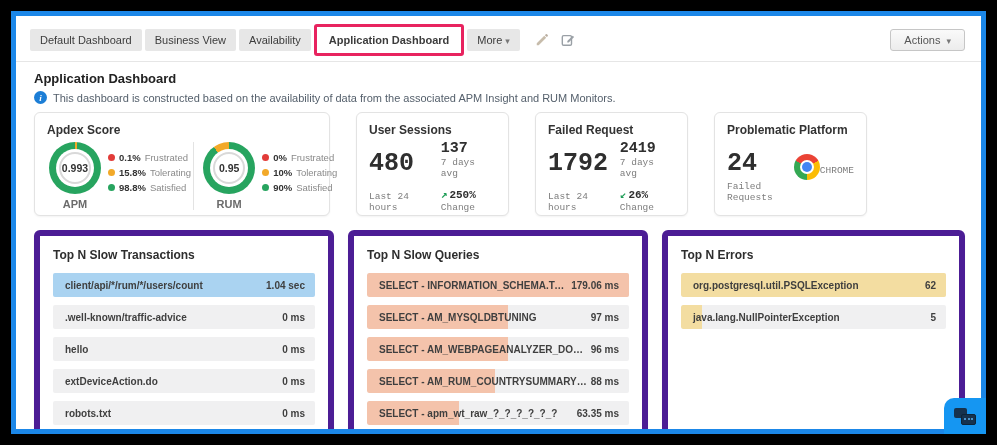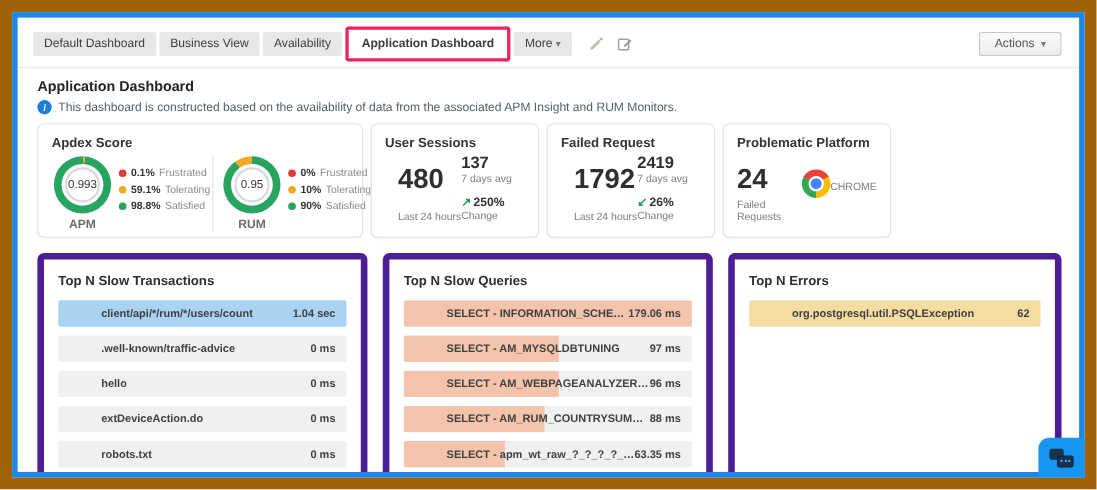--- a/index.html
+++ b/index.html
@@ -1,17 +1,17 @@
 <!DOCTYPE html>
 <html><head>
 <meta charset="utf-8">
 <style>
   * { margin:0; padding:0; box-sizing:border-box; }
   html,body { width:997px; height:445px; font-family:"Liberation Sans", sans-serif; }
-  .screen { position:relative; width:997px; height:445px; background:#a16207; overflow:hidden; }
+  .screen { position:relative; width:997px; height:445px; background:#000000; overflow:hidden; }
   .frame { position:absolute; left:11px; top:11px; right:11px; bottom:11px;
            border:5px solid #1b87e8; background:#fff; overflow:hidden; }
 
   
   .tabbar { display:flex; align-items:center; padding:8px 16px 5px 14px; border-bottom:1px solid #e6e6e6; }
   .tab { background:#e7e7e7; color:#3c3c3c; font-size:11px; padding:5px 10px; margin-right:3px;
          border-radius:2px; white-space:nowrap; cursor:pointer; }
   .tab-active-wrap { border:3px solid #e8235f; border-radius:3px; padding:2px 2px; margin-right:3px; background:#fff; }
   .tab.active { background:#fff; font-weight:bold; margin-right:0; }
   .caret { font-size:9px; color:#777; margin-left:3px; }
@@ -20,45 +20,45 @@
                  border-radius:3px; padding:4px 13px; font-size:11px; color:#555; cursor:pointer; white-space:nowrap; }
 
   
   .page-title { font-size:13px; font-weight:bold; color:#222; margin:9px 0 5px 18px; }
   .info-line { margin:0 0 4px 18px; font-size:11px; color:#55606c; display:flex; align-items:center; gap:6px; }
   .info-icon { width:13px; height:13px; min-width:13px; border-radius:50%; background:#1c7ed6; color:#fff;
                font-size:9px; font-weight:bold; font-style:italic; display:inline-flex; align-items:center;
                justify-content:center; font-family:"Liberation Serif", serif; }
 
   
-  .cards { display:flex; gap:7px; margin:8px 16px 0 18px; }
+  .cards { display:flex; gap:26px; margin:8px 16px 0 18px; }
   .card { border:1px solid #e3e3e3; border-radius:6px; background:#fff; box-shadow:0 1px 2px rgba(0,0,0,.05);
           padding:10px 12px; height:104px; }
   .card-title { font-size:12px; font-weight:bold; color:#333; }
   .card-apdex { width:296px; }
   .apdex-body { display:flex; margin-top:5px; }
   .gauge-group { flex:1; display:flex; gap:7px; padding:0 2px; }
   .gauge-group.second { border-left:1px solid #e3e3e3; padding-left:9px; }
   .gauge-col { display:flex; flex-direction:column; align-items:center; }
   .donut { width:52px; height:52px; border-radius:50%; position:relative; }
   .donut.apm { background:conic-gradient(#f2a929 0 5deg, #27a45f 5deg 360deg); }
   .donut.rum { background:conic-gradient(#27a45f 0 324deg, #f2a929 324deg 360deg); }
   .donut::before { content:''; position:absolute; inset:7px; background:#fff; border-radius:50%; }
   .donut-inner { position:absolute; inset:10px; border:2px solid #d9d9d9; border-radius:50%; background:#fff;
-                 display:flex; align-items:center; justify-content:center; font-size:10.5px; font-weight:normal; color:#333; }
+                 display:flex; align-items:center; justify-content:center; font-size:10.5px; font-weight:bold; color:#333; }
   .gauge-name { margin-top:4px; font-size:11px; font-weight:bold; color:#6b6b6b; }
   .legend { display:flex; flex-direction:column; justify-content:center; gap:4px; margin-top:-8px; }
   .legend-item { display:flex; align-items:center; gap:4px; font-size:9.5px; white-space:nowrap; }
   .dot { width:7px; height:7px; min-width:7px; border-radius:50%; }
   .dot.red{ background:#e23c39; } .dot.yellow{ background:#f2a929; } .dot.green{ background:#27a45f; }
   .legend-pct { font-weight:bold; color:#333; }
   .legend-lab { color:#8a8a8a; }
 
   .stat-card { width:153px; display:flex; flex-direction:column; }
-  .stat-body { display:flex; justify-content:center; flex:1; margin-top:2px; }
+  .stat-body { display:flex; justify-content:center; flex:1; margin-top:2px;font-family:Liberation Mono, monospace; }
   .stat-left { display:flex; flex-direction:column; justify-content:space-between; padding-top:12px; }
   .big-num { font-size:25px; font-weight:bold; color:#2f2f2f; line-height:1; }
   .small-lab { font-size:9.5px; color:#7d7d7d; padding-bottom:2px; }
   .stat-right { display:flex; flex-direction:column; align-items:flex-start; padding-top:1px; }
   .mid-num { font-size:15px; font-weight:bold; color:#2f2f2f; line-height:1.15; }
   .trend-row { margin-top:8px; font-size:11px; font-weight:bold; color:#2f2f2f; line-height:1.15; }
   .trend-arrow { color:#1f9d57; font-weight:bold; margin-right:2px; }
   .chrome-col { display:flex; flex-direction:row; align-items:center; justify-content:flex-end; padding-bottom:2px; }
   .chrome-icon { width:26px; height:26px; border-radius:50%; position:relative; margin-bottom:9px;
                  background:conic-gradient(from -60deg,#ea4335 0 120deg,#fbbc05 120deg 240deg,#34a853 240deg 360deg); }
@@ -70,21 +70,21 @@
   .panel { border:6px solid #4c1d95; border-radius:6px; background:#fff; box-shadow:0 1px 2px rgba(0,0,0,.05);
            padding:12px 13px; height:248px; }
   .panel-transactions { width:300px; } .panel-queries { width:300px; } .panel-errors { flex:1; }
   .panel-title { font-size:12px; font-weight:bold; color:#2e2e2e; margin-bottom:11px; }
   .row { position:relative; height:24px; margin-bottom:8px; background:#f0f0f1; border-radius:2px;
          display:flex; align-items:center; justify-content:space-between; overflow:hidden; cursor:pointer; }
   .row-bar { position:absolute; left:0; top:0; bottom:0; border-radius:2px 0 0 2px; }
   .row-bar.query { background:#f4c3ab; } .row-bar.error { background:#f3dda1; }
   .row.hl { background:#aad3f1; }
   .row-label, .row-value { position:relative; z-index:1; font-size:10px; font-weight:bold; color:#3f3f3f; white-space:nowrap; }
-  .row-label { padding-left:12px; overflow:hidden; text-overflow:ellipsis;margin-left:27px; }
+  .row-label { padding-left:12px; overflow:hidden; text-overflow:ellipsis; }
   .row-value { padding-right:10px; }
 
   
   .chat-widget { position:absolute; right:11px; bottom:11px; width:42px; height:36px; background:#1596f2;
                  border-top-left-radius:10px; display:flex; align-items:center; justify-content:center;
                  cursor:pointer; z-index:5; }
   .chat-glyph { position:relative; width:22px; height:17px; }
   .bubble-back { position:absolute; left:0; top:0; width:13px; height:10px; background:#16324e; border-radius:2px; }
   .bubble-front { position:absolute; right:0; bottom:0; width:15px; height:11px; background:#16324e;
                   border:1px solid #0d2438; border-radius:2px; display:flex; align-items:center;
@@ -139,21 +139,21 @@
               <div class="gauge-name">APM</div>
             </div>
             <div class="legend">
               <div class="legend-item">
                   <span class="dot red"></span>
                   <span class="legend-pct">0.1%</span>
                   <span class="legend-lab">Frustrated</span>
                 </div>
               <div class="legend-item">
                   <span class="dot yellow"></span>
-                  <span class="legend-pct">59.1%</span>
+                  <span class="legend-pct">15.8%</span>
                   <span class="legend-lab">Tolerating</span>
                 </div>
               <div class="legend-item">
                   <span class="dot green"></span>
                   <span class="legend-pct">98.8%</span>
                   <span class="legend-lab">Satisfied</span>
                 </div>
             </div>
           </div>
           <div class="gauge-group second">
@@ -286,20 +286,25 @@
         </div>
       </div>
 
       <div class="panel panel-errors">
         <div class="panel-title">Top N Errors</div>
         <div class="row">
           <div class="row-bar error" style="width: 100%;"></div>
           <span class="row-label">org.postgresql.util.PSQLException</span>
           <span class="row-value">62</span>
         </div>
+        <div class="row">
+          <div class="row-bar error" style="width: 8%;"></div>
+          <span class="row-label">java.lang.NullPointerException</span>
+          <span class="row-value">5</span>
+        </div>
       </div>
     </div>
   </div>
 
   <div class="chat-widget">
     <div class="chat-glyph">
       <div class="bubble-back"></div>
       <div class="bubble-front">
           <i></i>
           <i></i>

